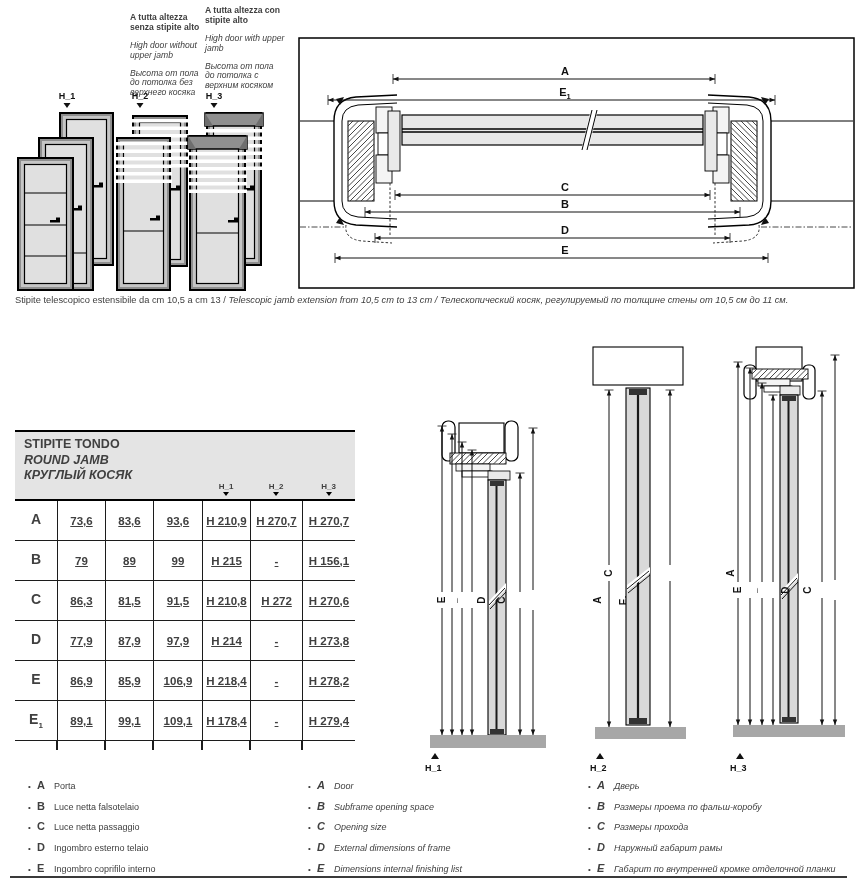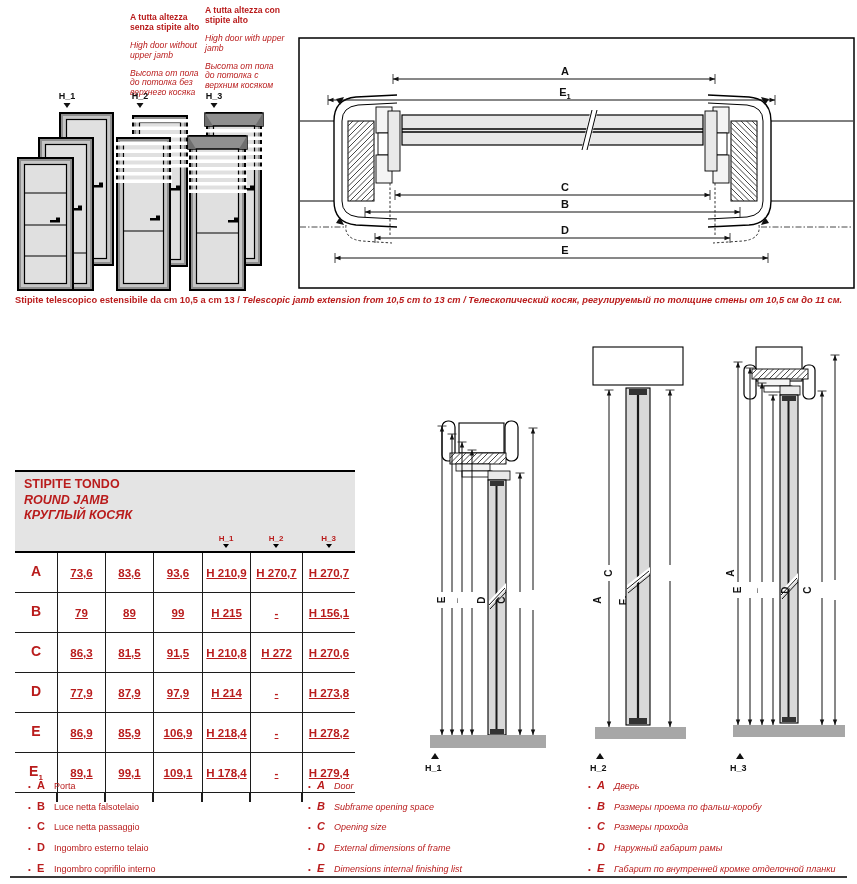--- a/index.html
+++ b/index.html
@@ -1,34 +1,34 @@
 <!DOCTYPE html>
 <html><head>
 <meta charset="utf-8">
 <style>
   html,body{margin:0;padding:0;background:#fff;}
   .page{position:relative;width:857px;height:884px;background:#fff;overflow:hidden;
-        font-family:"Liberation Sans",sans-serif;color:#b91c1c;}
+        font-family:"Liberation Sans",sans-serif;color:#404040;}
   .abs{position:absolute;}
 
   
   .note{font-size:8.6px;line-height:1.15;}
   .note p{margin:0 0 8px 0;}
   .note .it{font-weight:700;}
   .note .en,.note .ru{font-style:italic;}
 
   
   .caption{left:15px;top:295px;width:838px;font-size:9.3px;white-space:nowrap;}
-  .caption .b{font-weight:700;}
-  .caption .i{font-style:italic;font-weight:bold;}
+  .caption .b{font-weight:400;}
+  .caption .i{font-style:italic;}
 
   
   .spec{left:15px;top:430px;width:340px;}
-  .spec-head{position:relative;height:83px;background:#e4e4e4;border-top:2.5px solid #000;
-             border-bottom:2px solid #000;box-sizing:border-box;margin-top:40px;}
+  .spec-head{position:relative;height:71px;background:#e4e4e4;border-top:2.5px solid #000;
+             border-bottom:2px solid #000;box-sizing:border-box;}
   .spec-title{position:absolute;left:9px;top:5px;font-size:12.5px;font-weight:700;line-height:1.25;}
   .spec-title .t-en,.spec-title .t-ru{font-style:italic;}
   .hcol{position:absolute;bottom:3px;text-align:center;font-size:8px;font-weight:700;}
   .tri-down{width:0;height:0;border-left:3.5px solid transparent;border-right:3.5px solid transparent;
             border-top:4.5px solid #000;margin:1px auto 0;}
   .grid{display:grid;grid-template-columns:42px 48px 48px 49px 48px 52px 53px;}
   .cell{height:40px;display:flex;align-items:center;justify-content:center;
         font-size:11.5px;font-weight:700;border-bottom:1.2px solid #1c1c1c;box-sizing:border-box;}
   .cell.cl{border-left:1.2px solid #1c1c1c;text-decoration:underline;}
   .cell .rlab{font-size:14px;font-weight:700;}

